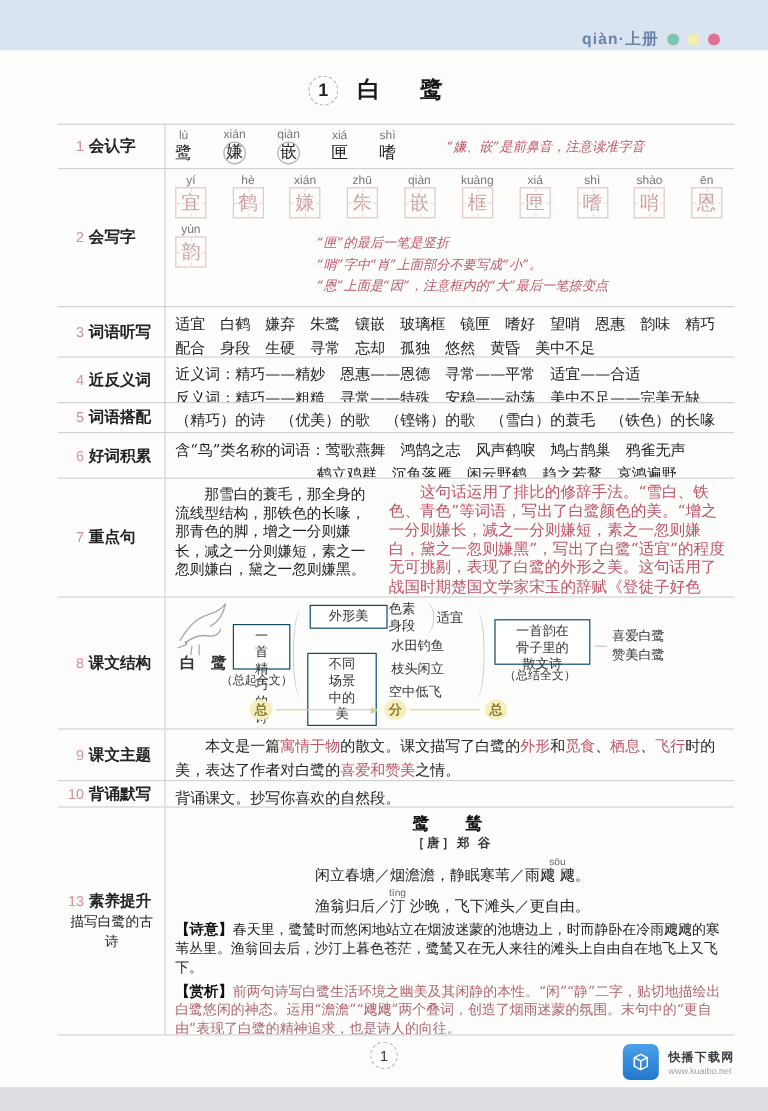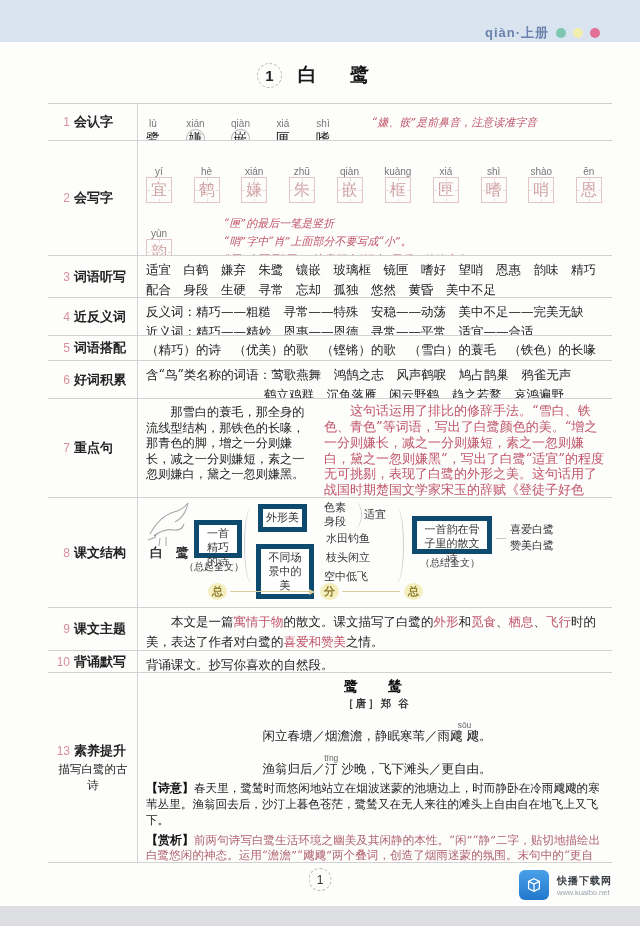--- a/index.html
+++ b/index.html
@@ -30,70 +30,70 @@
   .lab-sub { font-size:11.5px; color:#222; width:78px; text-align:center; line-height:1.35; margin-top:2px; }
   .cell-body { flex:1; padding:4px 4px 4px 8px; overflow:hidden; }
   .serif { font-family:"DejaVu Serif","Liberation Serif",serif; }
 
   .r1 { height:37px; } .r2 { height:115px; } .r3 { height:42px; } .r4 { height:38px; }
   .r5 { height:25px; } .r6 { height:38px; } .r7 { height:99px; } .r8 { height:110px; }
   .r9 { height:43px; } .r10 { height:22px; } .r11 { height:190px; }
 
   .rz-row { display:flex; align-items:center; gap:26px; height:100%; }
   .rz { text-align:center; }
-  .py { display:block; font-size:10px; color:#777; line-height:1.1;margin-top:21px; }
+  .py { display:block; font-size:10px; color:#777; line-height:1.1; }
   .rz-ch { font-family:"DejaVu Serif",serif; font-size:14px; color:#222; line-height:1.2; }
   .circ { display:inline-flex; width:19px; height:19px; border:1px solid #b3b3b3; border-radius:50%;
           align-items:center; justify-content:center; }
   .red-note { color:#c05568; font-size:11px; font-family:"DejaVu Serif",serif; font-style:italic; }
   .rz-note { margin-left:16px; }
 
   .tzg-line { display:flex; justify-content:space-between; padding-right:6px; }
   .tzg-cell { text-align:center; }
   .tzg { position:relative; width:26px; height:26px; border:1px solid #e3c6c6; margin:0 auto;
          display:flex; align-items:center; justify-content:center;
          font-family:"DejaVu Serif",serif; font-size:16px; color:#cfa0a0; }
   .tzg:before { content:""; position:absolute; left:0; right:0; top:50%; border-top:1px dashed #eedada; }
   .tzg:after  { content:""; position:absolute; top:0; bottom:0; left:50%; border-left:1px dashed #eedada; }
-  .xz-line2 { display:flex; margin-top:4px; }
+  .xz-line2 { display:flex; margin-top:4px;gap:40px; }
   .xz-notes { margin-left:52px; line-height:1.62; padding-top:8px; }
 
   .words { font-size:12.5px; line-height:1.62; color:#222; }
   .indent2 { padding-left:118px; }
 
   .jl-cols { display:flex; height:100%; }
   .jl-quote { width:168px; flex-shrink:0; font-size:12.2px; line-height:1.28; color:#222;
               text-indent:2em; padding-top:2px; }
   .jl-analysis { flex:1; margin-left:10px; color:#c05568; font-size:13px; line-height:1.22;
                  font-family:"DejaVu Serif",serif; text-indent:2em; }
 
   .diagram { position:relative; height:108px; width:100%;
              font-family:"DejaVu Serif",serif; font-size:11px; color:#333; }
   .dg { position:absolute; white-space:nowrap; }
-  .dg-box { border:5px solid #0c4a6e; background:#fff; padding:2px 3px; text-align:center;
+  .dg-box { border:1px solid #0c4a6e; background:#fff; padding:2px 15px; text-align:center;
             white-space:normal; line-height:1.25; }
   .arc-l { position:absolute; width:14px; border-left:1.6px solid #cfcfcf;
            border-radius:50% 0 0 50% / 50% 0 0 50%; }
   .arc-r { position:absolute; width:14px; border-right:1.6px solid #cfcfcf;
            border-radius:0 50% 50% 0 / 0 50% 50% 0; }
   .flow-badge { background:#f5efc0; color:#8f7d2e; font-weight:bold; border-radius:50%;
                 padding:1px 4px; font-size:11px; }
   .fline { position:absolute; border-top:1px solid #d8cf9f; height:0; }
   .fline.arrow:after { content:""; position:absolute; right:-1px; top:-3.5px; border-left:6px solid #d8cf9f;
                        border-top:3px solid transparent; border-bottom:3px solid transparent; }
   .dash { position:absolute; border-top:1px solid #c9c9c9; width:10px; }
 
   .theme { font-size:12.5px; line-height:1.6; color:#222; text-indent:2em;
            font-family:"DejaVu Serif",serif; }
   .seg-red { color:#c05568; }
 
   .poem { text-align:center; line-height:1.3; }
   .poem-title { font-size:14px; font-weight:bold; letter-spacing:8px; color:#111; }
   .poem-author { font-size:10.5px; color:#333; margin-top:2px; letter-spacing:2px;font-weight:bold; }
-  .poem-line { font-size:12.5px; color:#222; font-family:"DejaVu Serif",serif; margin-top:10px; }
+  .poem-line { font-size:12.5px; color:#222; font-family:"DejaVu Serif",serif; margin-top:3px; }
   .poem-line ruby rt { font-size:8.5px; color:#666; font-family:"Liberation Sans",sans-serif; }
   .para { font-size:11.6px; line-height:1.36; font-family:"DejaVu Serif",serif; margin-top:3px; }
   .para b { font-family:"Liberation Sans",sans-serif; font-size:12px; color:#111; }
   .para.black { color:#222; }
   .para.redish { color:#b06470; }
 
   .pageno { position:absolute; top:826px; left:50%; transform:translateX(-50%);
             width:23px; height:23px; border:1.4px dashed #bdbdbd; border-radius:50%;
             display:flex; align-items:center; justify-content:center; font-size:12px; color:#333; }
   .wm { position:absolute; right:28px; bottom:26px; display:flex; align-items:center; gap:8px; }
@@ -222,22 +222,22 @@
       </div>
 
       <div class="row r4">
         <div class="cell-label">
           <div class="lab-line">
             <span class="rnum">4</span>
             <span class="rlab">近反义词</span>
           </div>
         </div>
         <div class="cell-body words serif">
+          <div>近义词：精巧——精妙　恩惠——恩德　寻常——平常　适宜——合适</div>
           <div>反义词：精巧——粗糙　寻常——特殊　安稳——动荡　美中不足——完美无缺</div>
-          <div>近义词：精巧——精妙　恩惠——恩德　寻常——平常　适宜——合适</div>
         </div>
       </div>
 
       <div class="row r5">
         <div class="cell-label">
           <div class="lab-line">
             <span class="rnum">5</span>
             <span class="rlab">词语搭配</span>
           </div>
         </div>

